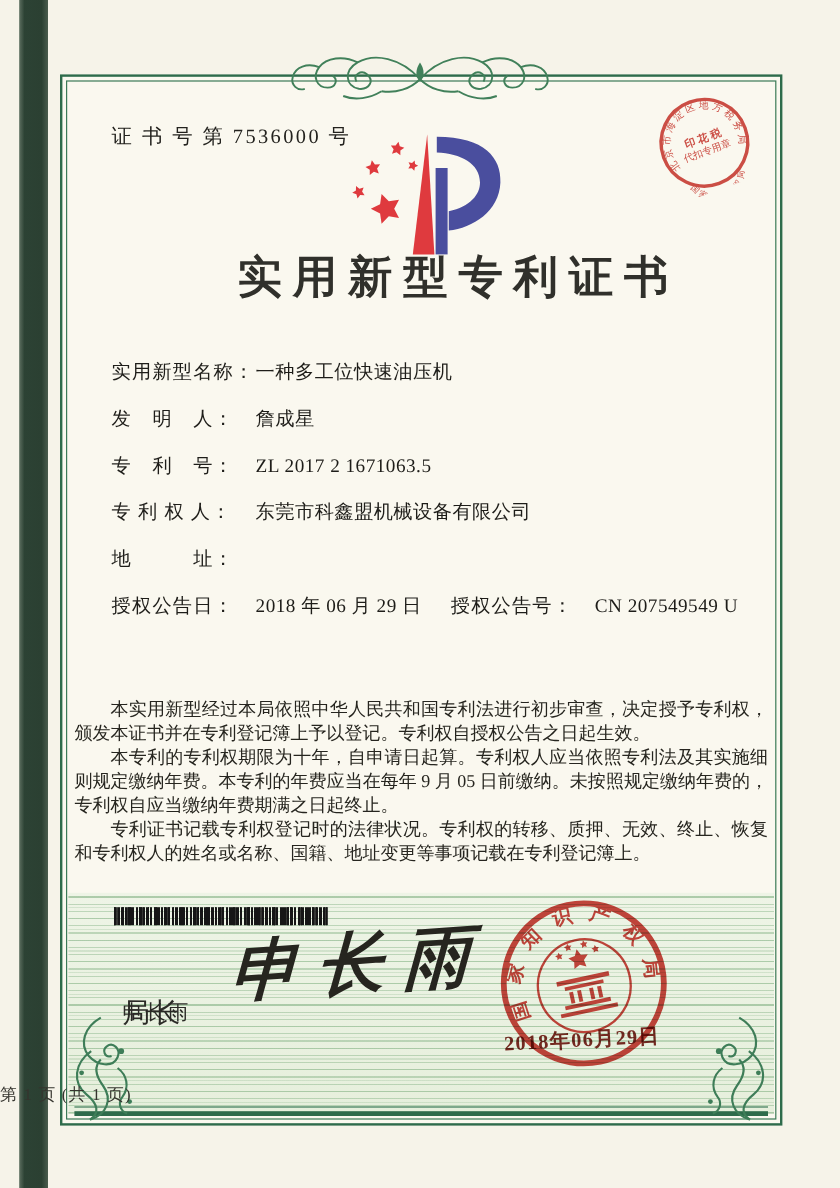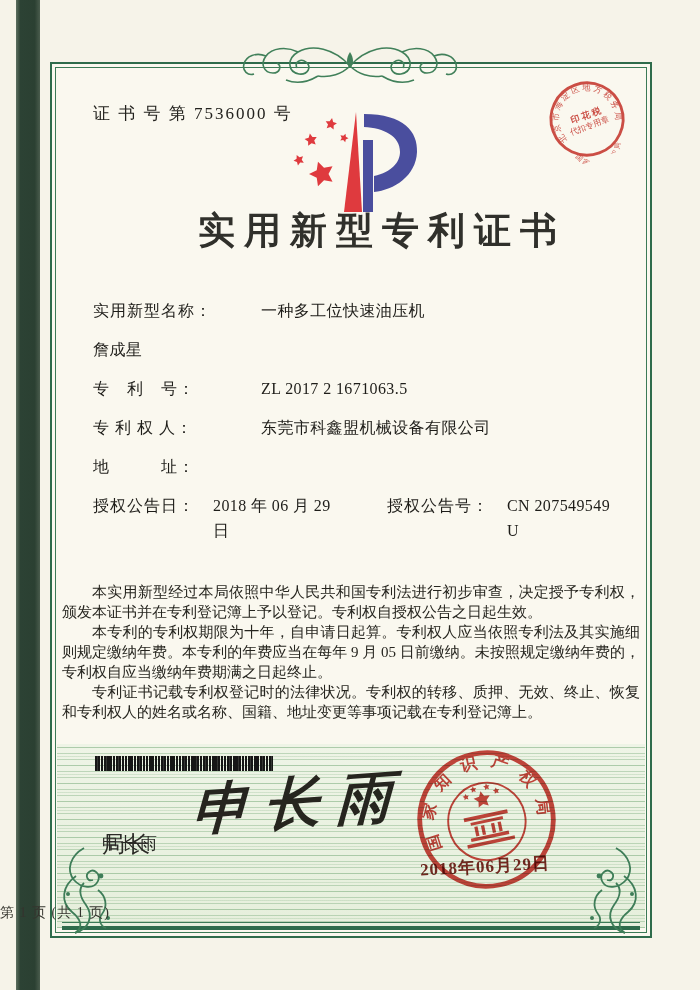--- a/index.html
+++ b/index.html
@@ -20,25 +20,25 @@
   .corner-ornament{position:absolute;width:64px;height:88px;}
   .corner-ornament.bl{left:54px;top:846px;}
   .corner-ornament.br{left:582px;top:846px;transform:scaleX(-1);}
   .cert-no{position:absolute;left:93px;top:102px;font-size:17px;letter-spacing:2px;color:#23221e;}
   .tax-stamp{position:absolute;left:546px;top:78px;width:82px;height:82px;transform:rotate(-20deg);
     opacity:.88;mix-blend-mode:multiply;}
   .logo{position:absolute;left:286px;top:110px;width:134px;height:106px;}
   .title{position:absolute;left:0;top:206px;width:100%;text-align:center;
     font-size:37px;font-weight:bold;letter-spacing:9px;color:#30302b;padding-left:32px;}
   .fields{position:absolute;left:93px;top:298px;width:522px;}
-  .field-row{display:flex;margin-bottom:14px;font-size:16px;line-height:25px;color:#1e1d19;gap:48px;}
+  .field-row{display:flex;margin-bottom:14px;font-size:16px;line-height:25px;color:#1e1d19;}
   .field-label{width:120px;flex:none;letter-spacing:1px;}
   .field-value{letter-spacing:.4px;}
   .field-value.pre{white-space:pre-line;}
-  .field-row.split{justify-content:flex-start;}
+  .field-row.split{justify-content:space-between;}
   .pair{display:flex;}
   .body-text{position:absolute;left:62px;top:582px;width:578px;font-size:15px;line-height:20px;
     text-align:justify;color:#26251f;}
   .body-text p{margin:0;text-indent:2em;}
   .barcode{position:absolute;left:95px;top:756px;width:178px;height:15px;
     background:
       repeating-linear-gradient(90deg,#161616 0 2px,rgba(0,0,0,0) 2px 3px),
       repeating-linear-gradient(90deg,#161616 0 1px,rgba(0,0,0,0) 1px 7px),
       repeating-linear-gradient(90deg,rgba(22,22,22,.85) 0 3px,rgba(0,0,0,0) 3px 11px);}
   .chief-title{position:absolute;left:102px;top:829px;font-family:"Liberation Sans","DejaVu Sans",sans-serif;
@@ -144,20 +144,21 @@
   </svg>
 
   <div class="title">实用新型专利证书</div>
 
   <div class="fields">
     <div class="field-row">
       <span class="field-label">实用新型名称：</span>
       <span class="field-value">一种多工位快速油压机</span>
     </div>
     <div class="field-row">
+      <span class="field-label">发　明　人：</span>
       <span class="field-value">詹成星</span>
     </div>
     <div class="field-row">
       <span class="field-label">专　利　号：</span>
       <span class="field-value">ZL 2017 2 1671063.5</span>
     </div>
     <div class="field-row">
       <span class="field-label">专 利 权 人：</span>
       <span class="field-value">东莞市科鑫盟机械设备有限公司</span>
     </div>

